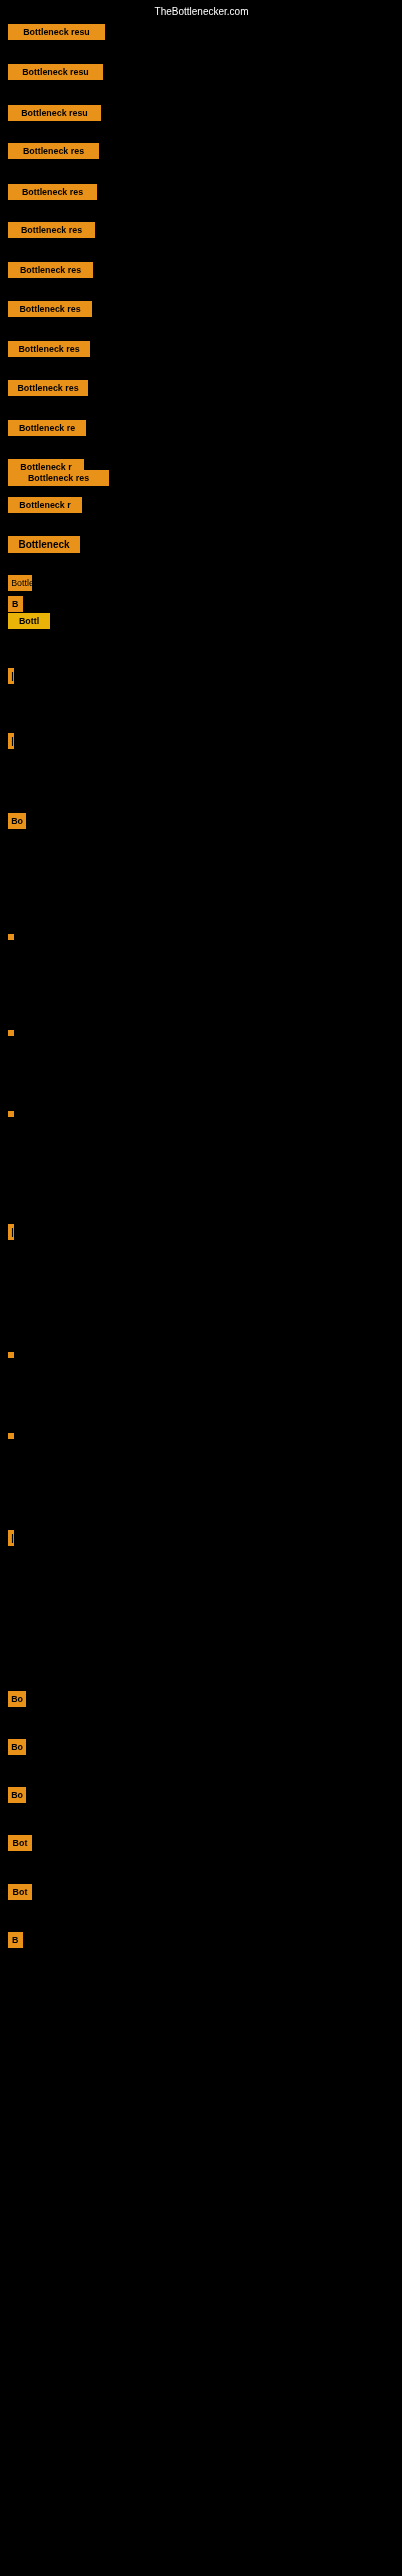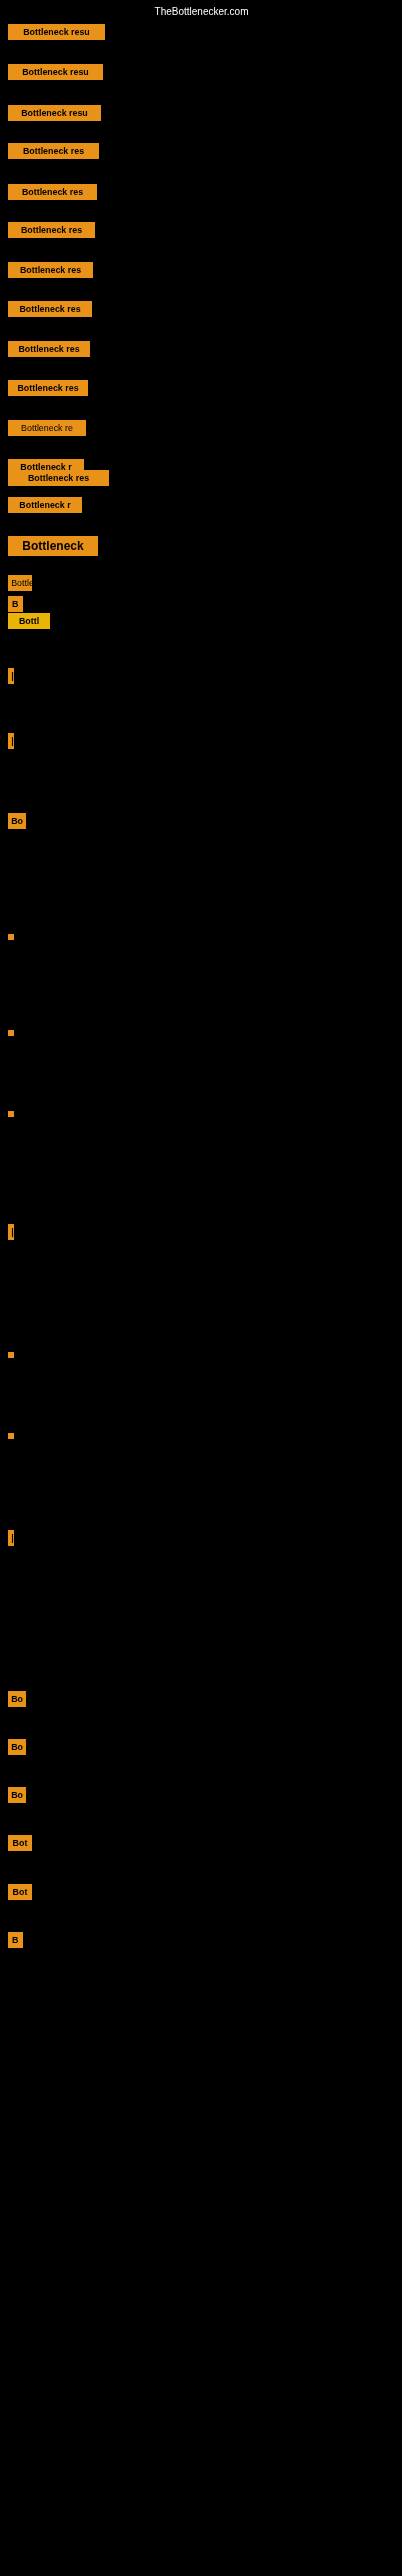--- a/index.html
+++ b/index.html
@@ -49,25 +49,25 @@
     <div class="bottleneck-badge" style="position: absolute; top: 24px; left: 0px; width: 97px; background-color: rgb(232, 146, 26); color: rgb(0, 0, 0); font-size: 8.9px; font-weight: bold; padding: 3.2px; overflow: hidden; white-space: nowrap;">Bottleneck resu</div>
     <div class="bottleneck-badge" style="position: absolute; top: 64px; left: 0px; width: 95px; background-color: rgb(232, 146, 26); color: rgb(0, 0, 0); font-size: 8.9px; font-weight: bold; padding: 3.2px; overflow: hidden; white-space: nowrap;">Bottleneck resu</div>
     <div class="bottleneck-badge" style="position: absolute; top: 105px; left: 0px; width: 93px; background-color: rgb(232, 146, 26); color: rgb(0, 0, 0); font-size: 8.9px; font-weight: bold; padding: 3.2px; overflow: hidden; white-space: nowrap;">Bottleneck resu</div>
     <div class="bottleneck-badge" style="position: absolute; top: 143px; left: 0px; width: 91px; background-color: rgb(232, 146, 26); color: rgb(0, 0, 0); font-size: 8.9px; font-weight: bold; padding: 3.2px; overflow: hidden; white-space: nowrap;">Bottleneck res</div>
     <div class="bottleneck-badge" style="position: absolute; top: 184px; left: 0px; width: 89px; background-color: rgb(232, 146, 26); color: rgb(0, 0, 0); font-size: 8.9px; font-weight: bold; padding: 3.2px; overflow: hidden; white-space: nowrap;">Bottleneck res</div>
     <div class="bottleneck-badge" style="position: absolute; top: 222px; left: 0px; width: 87px; background-color: rgb(232, 146, 26); color: rgb(0, 0, 0); font-size: 8.9px; font-weight: bold; padding: 3.2px; overflow: hidden; white-space: nowrap;">Bottleneck res</div>
     <div class="bottleneck-badge" style="position: absolute; top: 262px; left: 0px; width: 85px; background-color: rgb(232, 146, 26); color: rgb(0, 0, 0); font-size: 8.9px; font-weight: bold; padding: 3.2px; overflow: hidden; white-space: nowrap;">Bottleneck res</div>
     <div class="bottleneck-badge" style="position: absolute; top: 301px; left: 0px; width: 84px; background-color: rgb(232, 146, 26); color: rgb(0, 0, 0); font-size: 8.9px; font-weight: bold; padding: 3.2px; overflow: hidden; white-space: nowrap;">Bottleneck res</div>
     <div class="bottleneck-badge" style="position: absolute; top: 341px; left: 0px; width: 82px; background-color: rgb(232, 146, 26); color: rgb(0, 0, 0); font-size: 8.9px; font-weight: bold; padding: 3.2px; overflow: hidden; white-space: nowrap;">Bottleneck res</div>
     <div class="bottleneck-badge" style="position: absolute; top: 380px; left: 0px; width: 80px; background-color: rgb(232, 146, 26); color: rgb(0, 0, 0); font-size: 8.9px; font-weight: bold; padding: 3.2px; overflow: hidden; white-space: nowrap;">Bottleneck res</div>
-    <div class="bottleneck-badge" style="position: absolute; top: 420px; left: 0px; width: 78px; background-color: rgb(232, 146, 26); color: rgb(0, 0, 0); font-size: 8.9px; font-weight: normal; padding: 3.2px; overflow: hidden; white-space: nowrap;">Bottleneck re</div>
+    <div class="bottleneck-badge" style="position: absolute; top: 420px; left: 0px; width: 78px; background-color: rgb(232, 146, 26); color: rgb(0, 0, 0); font-size: 8.9px; font-weight: bold; padding: 3.2px; overflow: hidden; white-space: nowrap;">Bottleneck re</div>
     <div class="bottleneck-badge" style="position: absolute; top: 459px; left: 0px; width: 76px; background-color: rgb(232, 146, 26); color: rgb(0, 0, 0); font-size: 8.9px; font-weight: bold; padding: 3.2px; overflow: hidden; white-space: nowrap;">Bottleneck r</div>
     <div class="bottleneck-badge" style="position: absolute; top: 470px; left: 0px; width: 101px; background-color: rgb(232, 146, 26); color: rgb(0, 0, 0); font-size: 8.9px; font-weight: bold; padding: 3.2px; overflow: hidden; white-space: nowrap;">Bottleneck res</div>
     <div class="bottleneck-badge" style="position: absolute; top: 497px; left: 0px; width: 74px; background-color: rgb(232, 146, 26); color: rgb(0, 0, 0); font-size: 8.9px; font-weight: bold; padding: 3.2px; overflow: hidden; white-space: nowrap;">Bottleneck r</div>
-    <div class="bottleneck-badge" style="position: absolute; top: 536px; left: 0px; width: 90px; background-color: rgb(232, 146, 26); color: rgb(0, 0, 0); font-size: 12px; font-weight: bold; padding: 3.2px; overflow: hidden; white-space: nowrap;">Bottleneck</div>
+    <div class="bottleneck-badge" style="position: absolute; top: 536px; left: 0px; width: 72px; background-color: rgb(232, 146, 26); color: rgb(0, 0, 0); font-size: 10px; font-weight: bold; padding: 3.2px; overflow: hidden; white-space: nowrap;">Bottleneck</div>
     <div class="bottleneck-badge" style="position: absolute; top: 575px; left: 0px; width: 24px; background-color: rgb(232, 146, 26); color: rgb(0, 0, 0); font-size: 8.9px; font-weight: normal; padding: 3.2px; overflow: hidden; white-space: nowrap;">Bottlen</div>
     <div class="bottleneck-badge" style="position: absolute; top: 596px; left: 0px; width: 14.5px; background-color: rgb(232, 146, 26); color: rgb(0, 0, 0); font-size: 8.9px; font-weight: bold; padding: 3.2px; overflow: hidden; white-space: nowrap;">B</div>
     <div class="bottleneck-badge" style="position: absolute; top: 613px; left: 0px; width: 42px; background-color: #eab308; color: rgb(0, 0, 0); font-size: 8.9px; font-weight: bold; padding: 3.2px; overflow: hidden; white-space: nowrap;">Bottl</div>
     <div class="bottleneck-badge" style="position: absolute; top: 668px; left: 0px; width: 6.4px; background-color: rgb(232, 146, 26); color: rgb(0, 0, 0); font-size: 8.9px; font-weight: bold; padding: 3.2px; overflow: hidden; white-space: nowrap;">|</div>
     <div class="bottleneck-badge" style="position: absolute; top: 733px; left: 0px; width: 6.4px; background-color: rgb(232, 146, 26); color: rgb(0, 0, 0); font-size: 8.9px; font-weight: bold; padding: 3.2px; overflow: hidden; white-space: nowrap;">|</div>
     <div class="bottleneck-badge" style="position: absolute; top: 813px; left: 0px; width: 17.7px; background-color: rgb(232, 146, 26); color: rgb(0, 0, 0); font-size: 8.9px; font-weight: bold; padding: 3.2px; overflow: hidden; white-space: nowrap;">Bo</div>
     <div class="bottleneck-badge" style="position: absolute; top: 934px; left: 0px; width: 6.4px; background-color: rgb(232, 146, 26); color: rgb(0, 0, 0); font-size: 8.9px; font-weight: bold; padding: 3.2px; overflow: hidden; white-space: nowrap;"> </div>
     <div class="bottleneck-badge" style="position: absolute; top: 1030px; left: 0px; width: 6.4px; background-color: rgb(232, 146, 26); color: rgb(0, 0, 0); font-size: 8.9px; font-weight: bold; padding: 3.2px; overflow: hidden; white-space: nowrap;"> </div>
     <div class="bottleneck-badge" style="position: absolute; top: 1111px; left: 0px; width: 6.4px; background-color: rgb(232, 146, 26); color: rgb(0, 0, 0); font-size: 8.9px; font-weight: bold; padding: 3.2px; overflow: hidden; white-space: nowrap;"> </div>
     <div class="bottleneck-badge" style="position: absolute; top: 1224px; left: 0px; width: 6.4px; background-color: rgb(232, 146, 26); color: rgb(0, 0, 0); font-size: 8.9px; font-weight: bold; padding: 3.2px; overflow: hidden; white-space: nowrap;">|</div>

